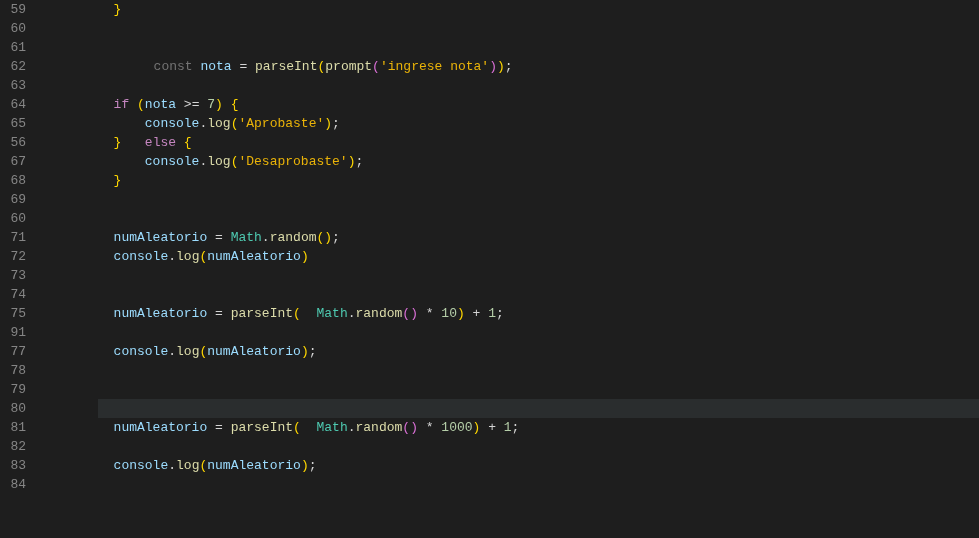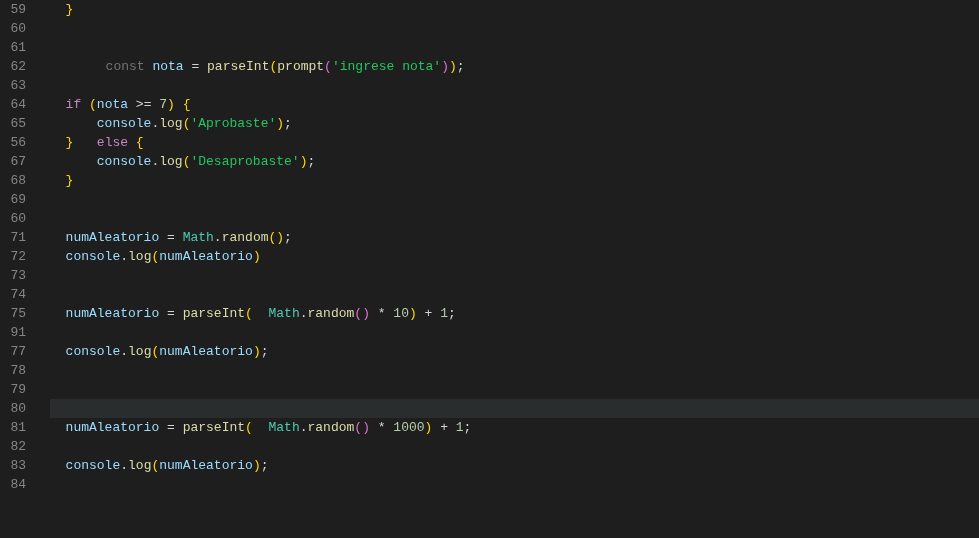--- a/index.html
+++ b/index.html
@@ -9,20 +9,21 @@
     font-size: 13px;
     line-height: 19px;
     color: #d4d4d4;
     width: 979px;
     height: 538px;
     overflow: hidden;
   }
   .editor {
     display: flex;
     height: 100%;
+    gap: 48px;
   }
   .gutter {
     width: 38px;
     background: #1e1e1e;
     text-align: right;
     padding-right: 12px;
     color: #858585;
     user-select: none;
     flex-shrink: 0;
   }
@@ -32,21 +33,21 @@
     padding-left: 12px;
     white-space: pre;
   }
   .code .line { height: 19px; }
   .code .line.highlight { background: #2a2d2e; }
   .k  { color: #737373; margin-left: 40px; }   
   .kc { color: #c586c0; text-align: center; }   
   .v  { color: #9cdcfe; margin-top: 15px; }   
   .fn { color: #dcdcaa; }   
   .cl { color: #4ec9b0; }   
-  .s  { color: #22c55e; }   
+  .s  { color: #eab308; }   
   .n  { color: #b5cea8; }   
   .p  { color: #d4d4d4; }   
   .br { color: #ffd700; }   
   .brp{ color: #da70d6; }   
 </style>
 </head>
 <body>
 
 <div class="editor">
   <div class="gutter" id="gutter">

